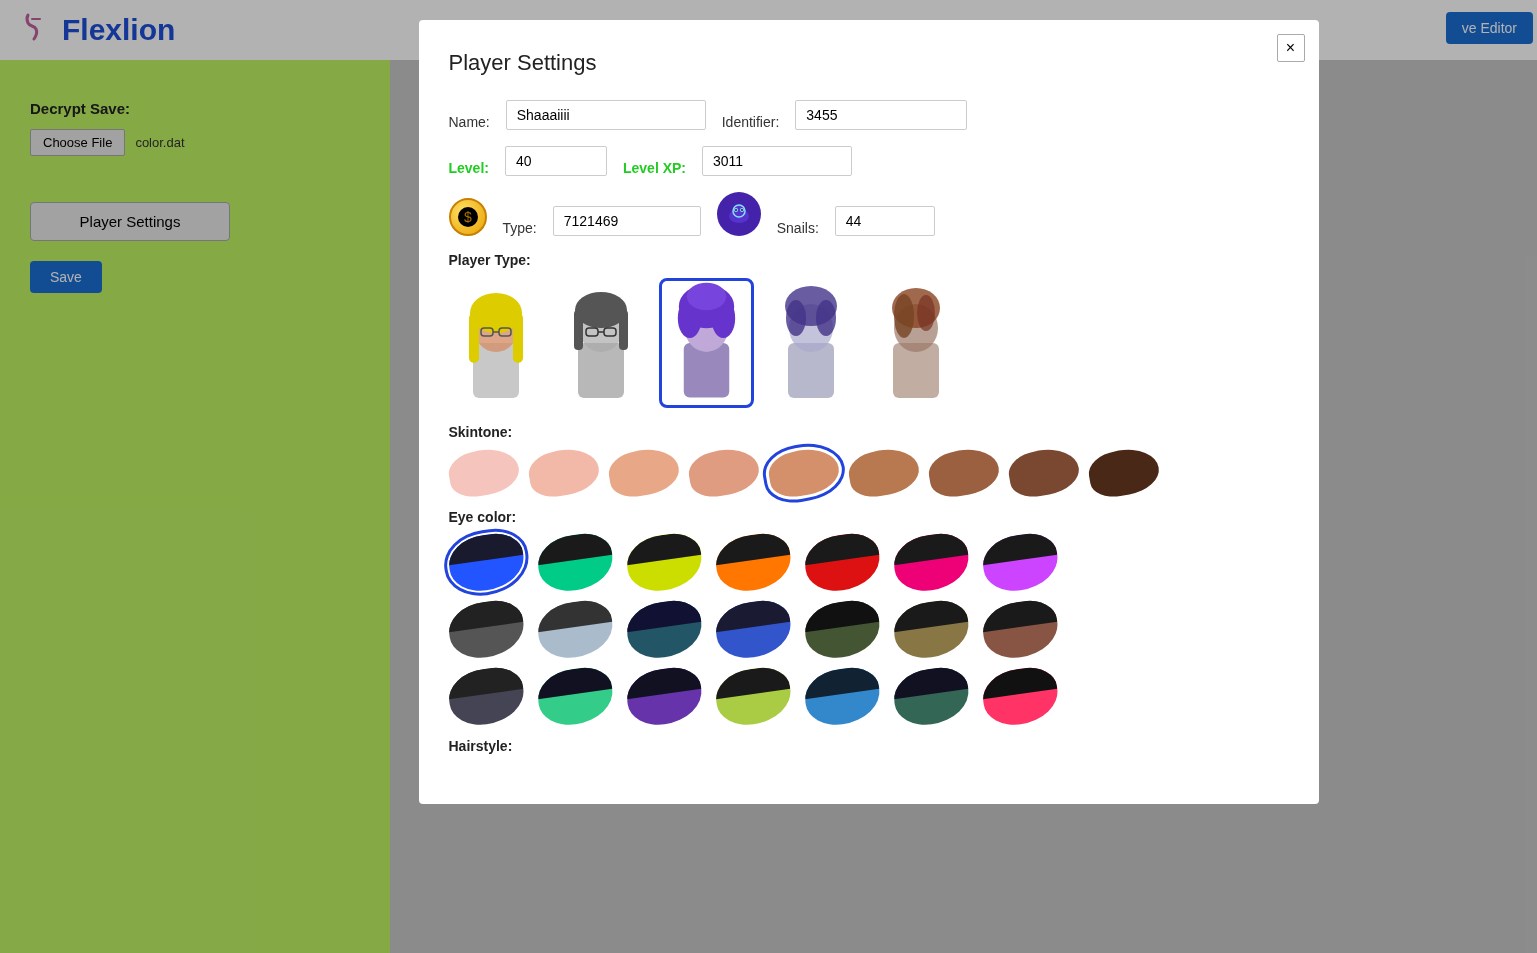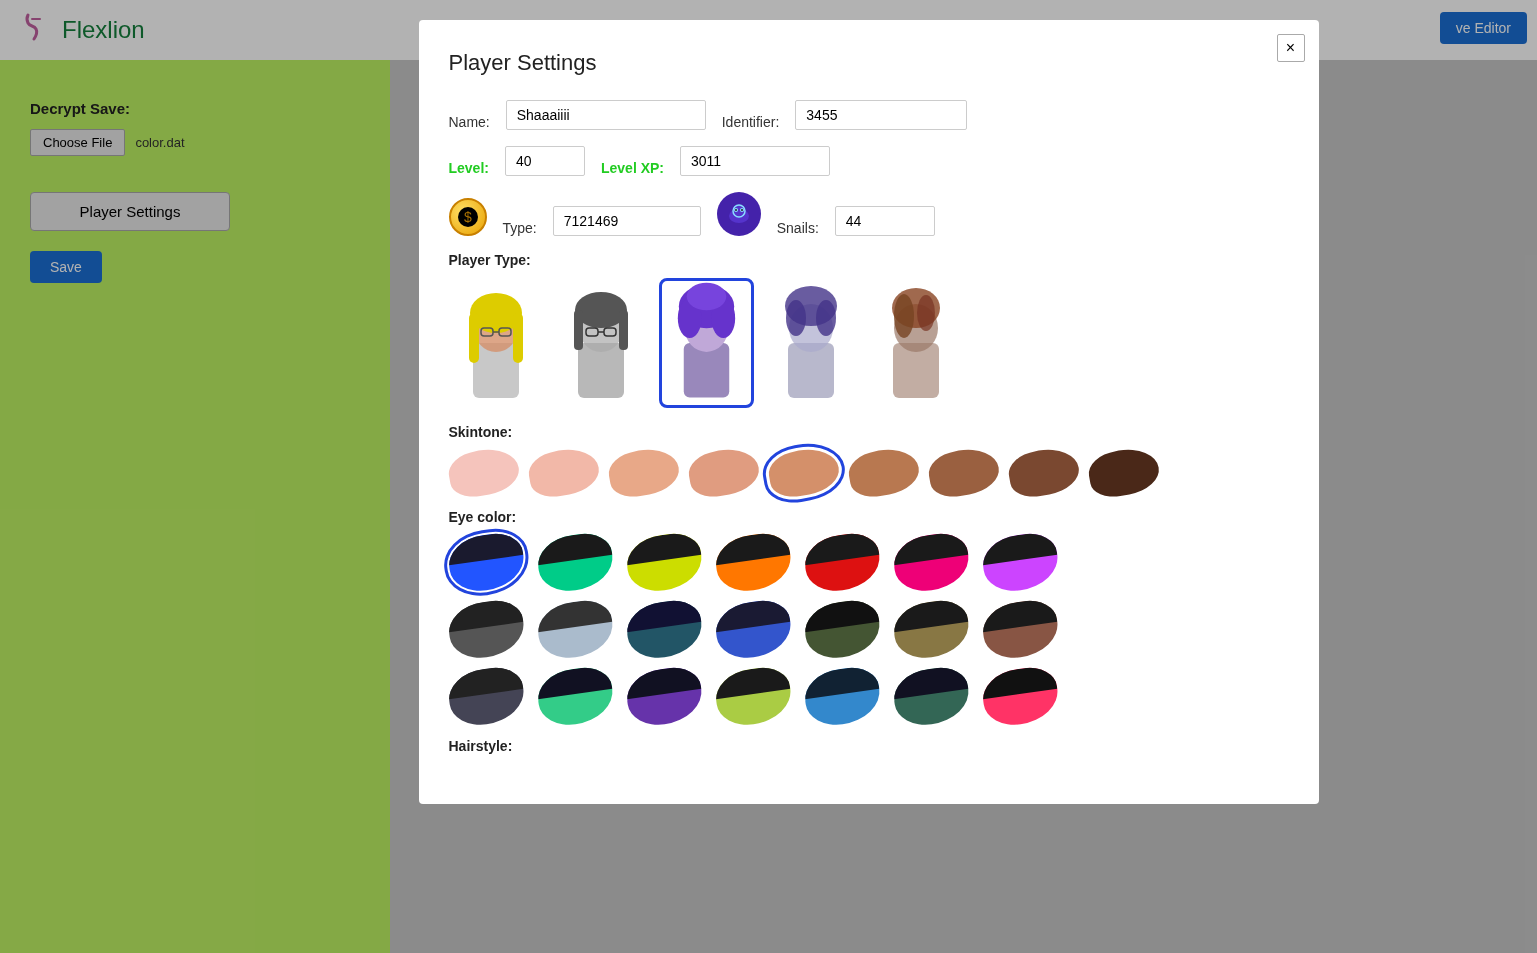--- a/index.html
+++ b/index.html
@@ -35,29 +35,29 @@
       align-items: center;
       gap: 10px;
     }
 
     .logo-icon {
       color: #c060a0;
       font-size: 28px;
     }
 
     .logo-text {
-      font-size: 24px;
-      font-weight: 400;
-      color: #15803d;
+      font-size: 30px;
+      font-weight: 700;
+      color: #1d4ed8;
     }
 
     .top-right-btn {
       position: absolute;
       top: 12px;
-      right: 10px;
+      right: 4px;
       background: #1a6fd4;
       color: white;
       border: none;
       padding: 8px 16px;
       border-radius: 4px;
       font-size: 14px;
       cursor: pointer;
     }
 
     
@@ -75,21 +75,21 @@
       font-size: 15px;
       font-weight: 600;
       color: #222;
       margin-bottom: 12px;
     }
 
     .file-input-row {
       display: flex;
       align-items: center;
       gap: 10px;
-      margin-bottom: 36px;
+      margin-bottom: 46px;
     }
 
     .choose-file-btn {
       background: #e8e8e8;
       border: 1px solid #aaa;
       padding: 5px 12px;
       font-size: 13px;
       cursor: pointer;
       border-radius: 2px;
     }
@@ -190,21 +190,21 @@
     .form-input {
       border: 1px solid #ccc;
       padding: 6px 10px;
       font-size: 14px;
       border-radius: 2px;
       outline: none;
     }
 
     .input-name { width: 200px; }
     .input-id { width: 172px; }
-    .input-level { width: 80px; }
+    .input-level { width: 102px; }
     .input-xp { width: 150px; }
     .input-money { width: 148px; }
     .input-snails { width: 100px; }
 
     .section-label {
       font-size: 14px;
       font-weight: 700;
       color: #222;
       margin: 14px 0 10px;
     }

